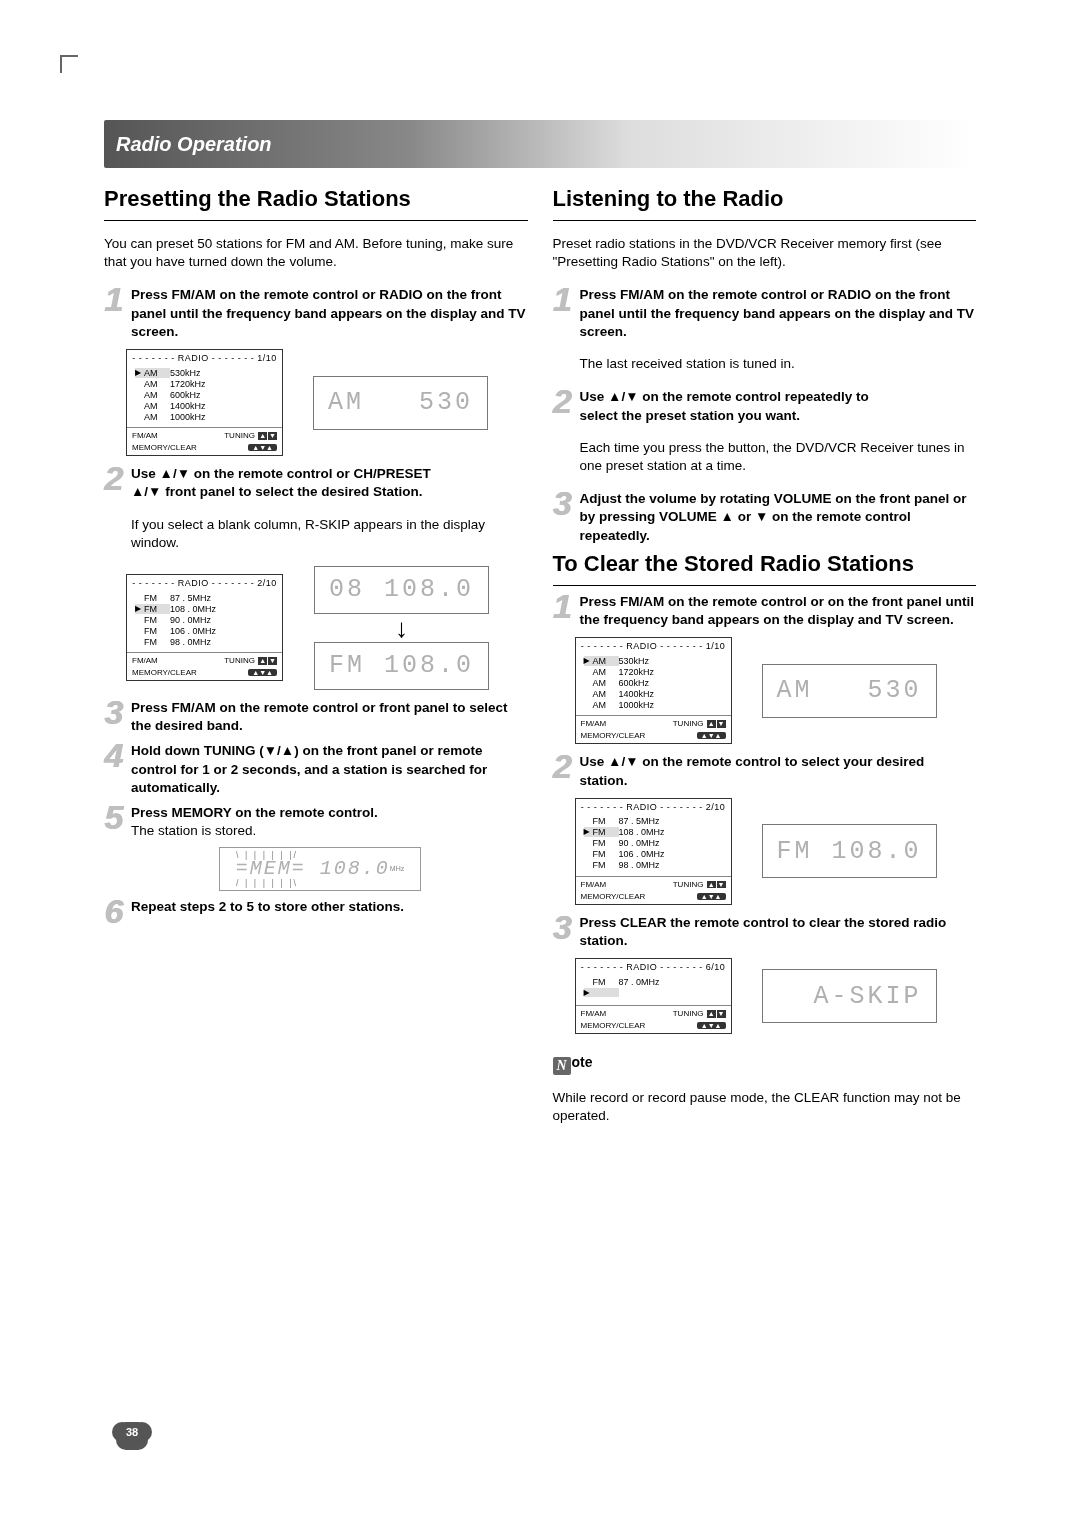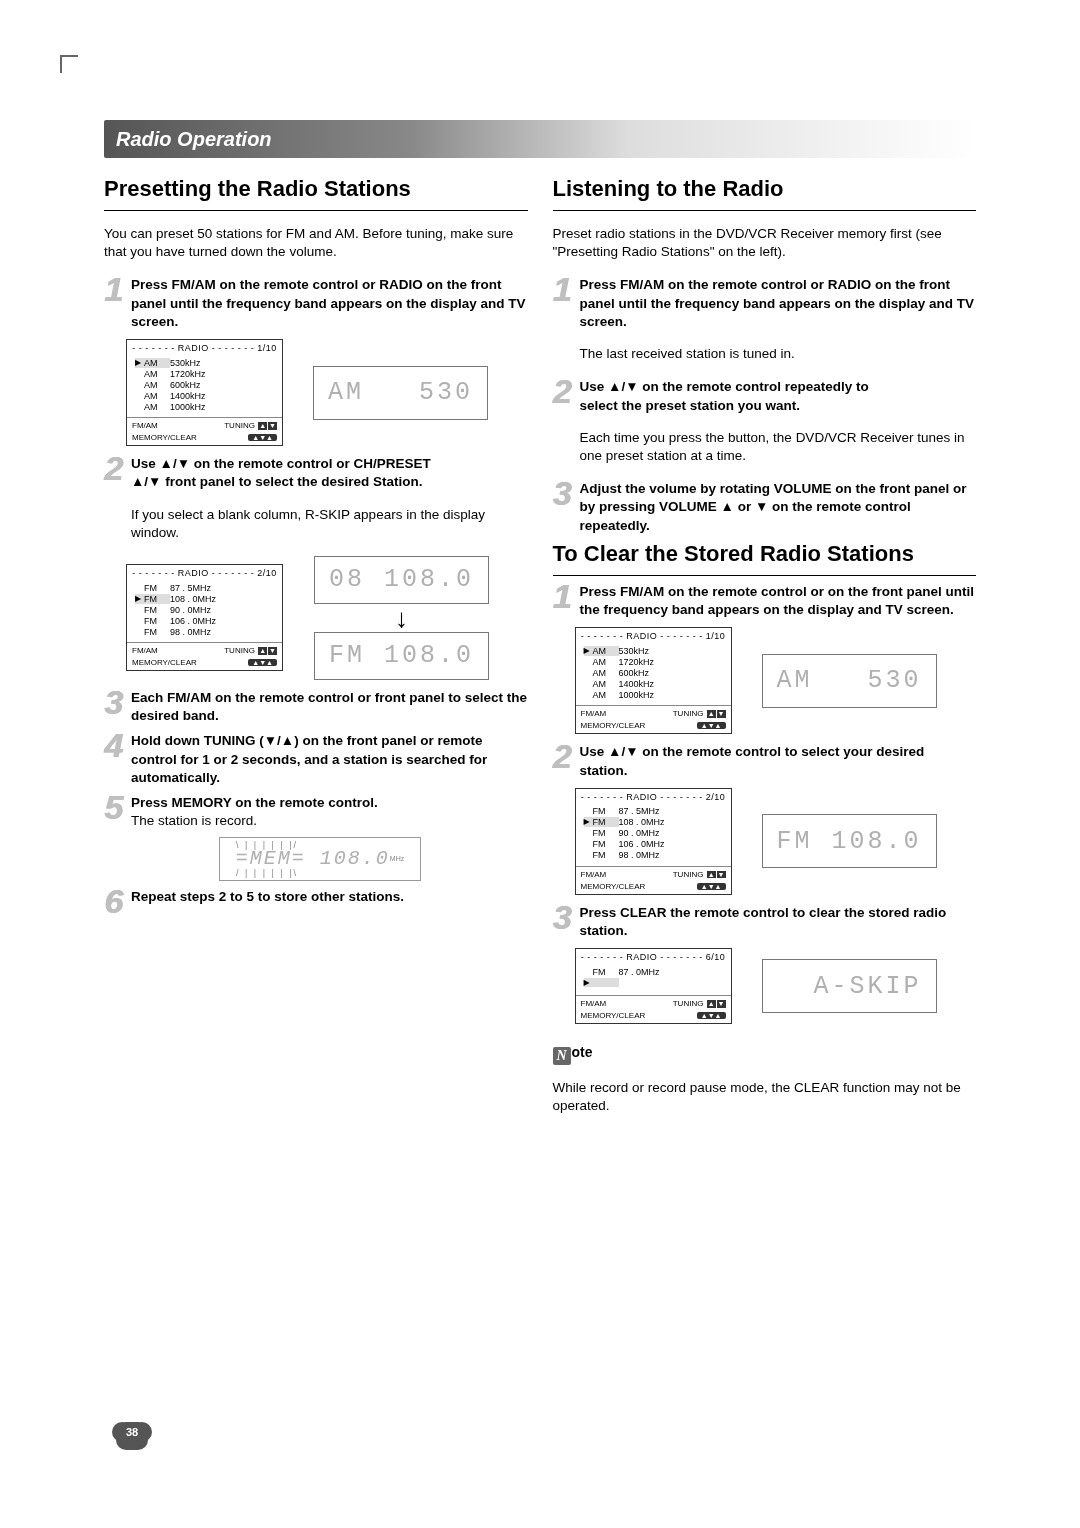--- a/index.html
+++ b/index.html
@@ -21,21 +21,21 @@
     top: 55px; left: 60px;
     width: 16px; height: 16px;
     border-top: 2px solid #666;
     border-left: 2px solid #666;
   }
   .content {
     width: 872px;
     margin: 65px auto 0 auto;
   }
   .title-bar {
-    height: 38px;
+    height: 48px;
     background: linear-gradient(to right, #555 0%, #888 35%, #ddd 60%, #fff 100%);
     display: flex;
     align-items: center;
     padding-left: 12px;
     border-radius: 2px;
   }
   .title-bar span {
     color: #fff;
     font-size: 20px;
     font-weight: bold;
@@ -354,33 +354,33 @@
             <div class="arrow-down">↓</div>
             <div class="lcd small">
               <span class="seg">FM</span>
               <span class="seg">108.0</span>
             </div>
           </div>
         </div>
 
         <div class="step">
           <div class="step-num">3</div>
-          <div class="step-text"><span class="bold">Each FM/AM on the remote control or front panel to select the desired band.</span></div>
+          <div class="step-text"><span class="bold">Press FM/AM on the remote control or front panel to select the desired band.</span></div>
         </div>
 
         <div class="step">
           <div class="step-num">4</div>
           <div class="step-text"><span class="bold">Hold down TUNING (▼/▲) on the front panel or remote control for 1 or 2 seconds, and a station is searched for automatically.</span></div>
         </div>
 
         <div class="step">
           <div class="step-num">5</div>
           <div class="step-text">
             <span class="bold">Press MEMORY on the remote control.</span><br>
-            <span>The station is record.</span>
+            <span>The station is stored.</span>
           </div>
         </div>
 
         <div class="mem-lcd">
           <span class="mem-scale-top">\ | | | | | |/</span>
           <span class="seg">=MEM= 108.0</span>
             <sub>MHz</sub>
           <span class="mem-scale-bot">/ | | | | | |\</span>
         </div>
 

